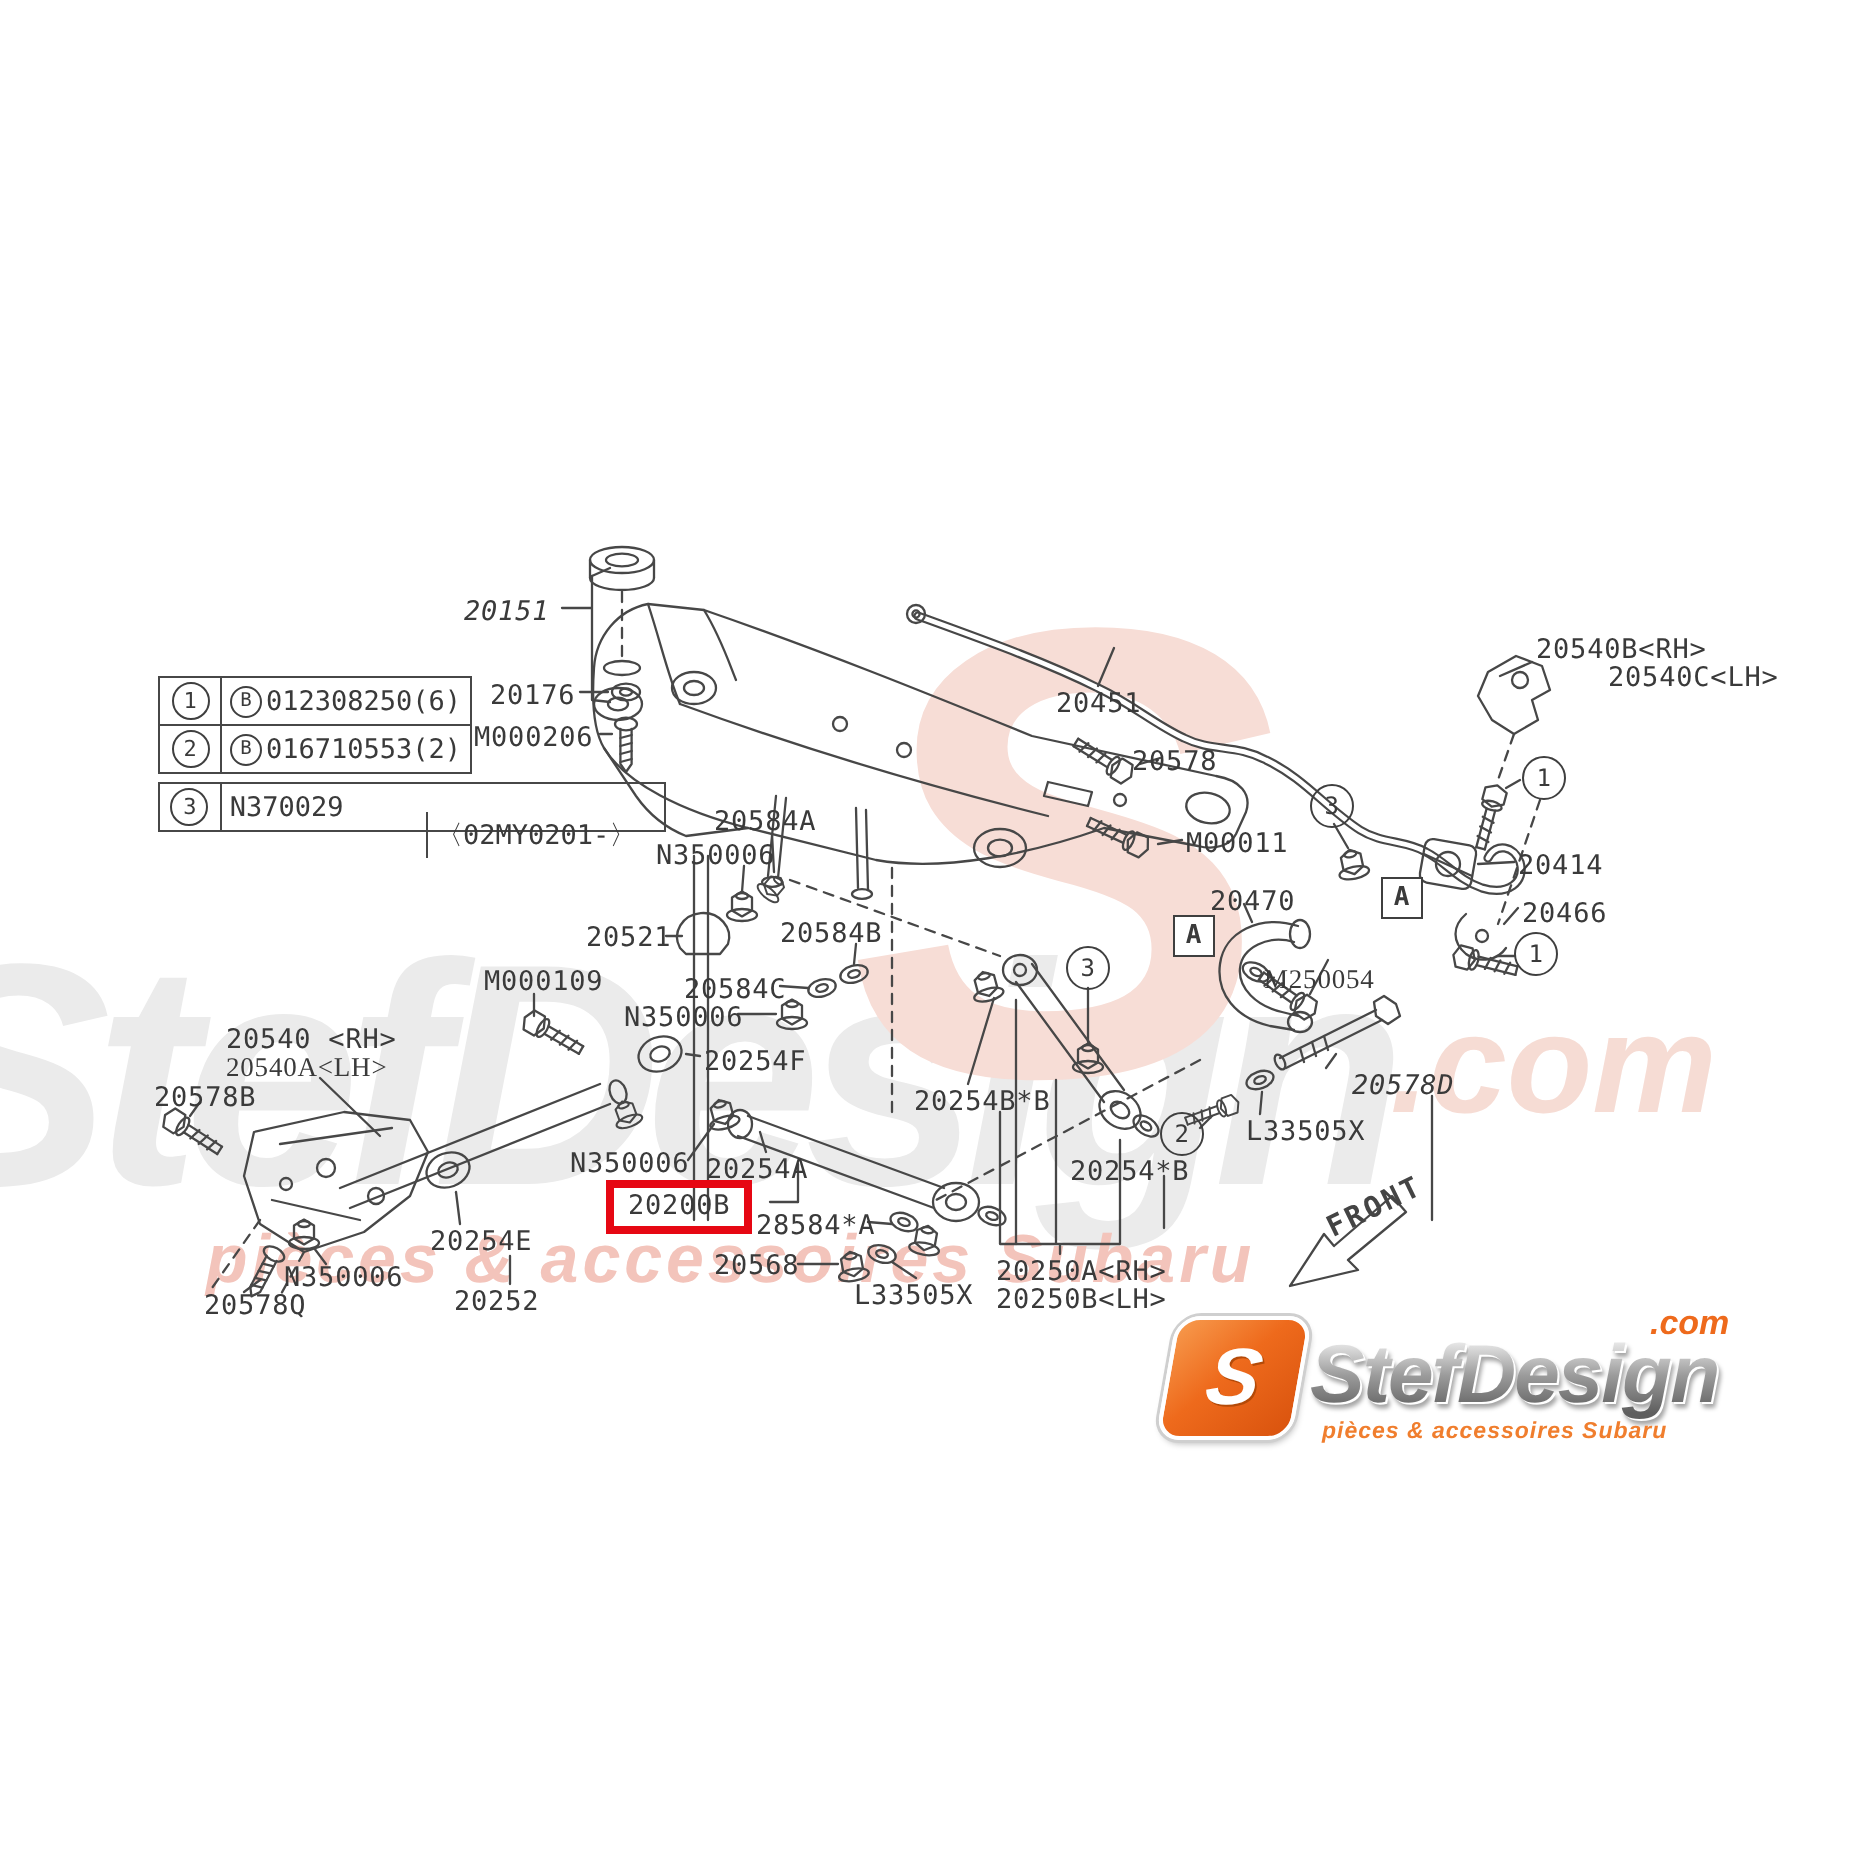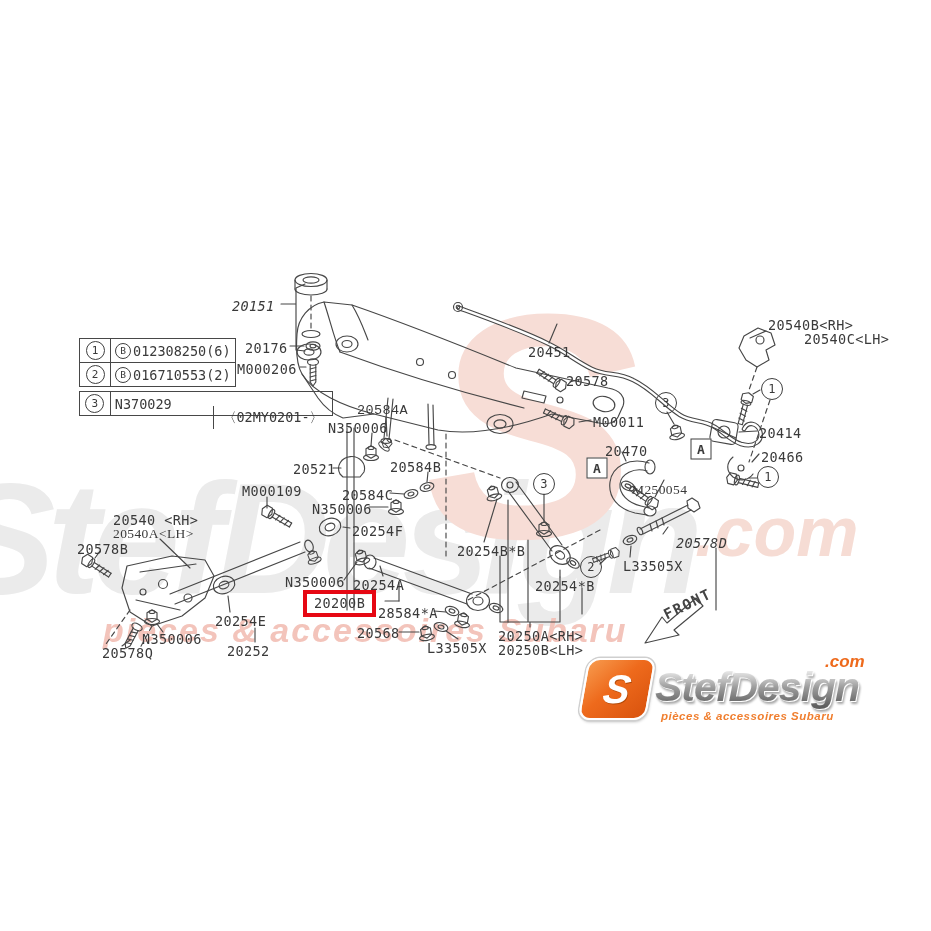--- a/index.html
+++ b/index.html
@@ -34,21 +34,21 @@
   .ref{position:absolute;z-index:3;border:1.5px solid #474747;display:flex;flex-direction:column;
        font-size:13.5px;color:#3a3a3a;background:transparent;}
   .ref-row{display:flex;height:23px;align-items:center;}
   .ref-row + .ref-row{border-top:1.3px solid #474747;}
   .ref-cell{display:flex;align-items:center;height:100%;padding:0 4px;box-sizing:border-box;}
   .ref-cell + .ref-cell{border-left:1.3px solid #474747;}
   .c-idx{width:30px;justify-content:center;}
   .circled{display:inline-flex;width:17px;height:17px;border:1.3px solid #3f3f3f;border-radius:50%;
        align-items:center;justify-content:center;font-size:11px;flex:0 0 auto;}
   .circled.small{width:14px;height:14px;font-size:9.5px;margin-right:2px;}
-  .range-cell{width:120px;justify-content:center;margin-top:28px;}
+  .range-cell{width:120px;justify-content:flex-start;margin-top:28px;}
   
   .logo{position:absolute;left:583px;top:650px;width:310px;height:92px;z-index:4;}
   .logo-icon{position:absolute;left:0;top:8px;width:64px;height:58px;transform:skewX(-10deg);
        background:linear-gradient(135deg,#f79a4d 0%,#ee6a1c 45%,#d9530e 100%);
        border-radius:12px;border:2.5px solid #ffffff;box-shadow:0 0 0 1.5px #cfcfcf,1px 2px 3px rgba(0,0,0,.25);
        display:flex;align-items:center;justify-content:center;}
   .logo-icon .s{font-family:"Liberation Sans",sans-serif;font-style:italic;font-weight:bold;
        font-size:40px;color:#ffffff;text-shadow:1px 1px 0 #b44a08;line-height:1;}
   .logo-word{position:absolute;left:72px;top:14px;font-family:"Liberation Sans",sans-serif;
        font-style:italic;font-weight:bold;font-size:41px;letter-spacing:-1px;
@@ -291,21 +291,21 @@
       <div class="lbl text" style="left: 759px; top: 425px;">20414</div>
       <div class="lbl box" style="left: 701px; top: 449px;">A</div>
       <div class="lbl text" style="left: 761px; top: 449px;">20466</div>
       <div class="lbl circle" style="left: 768px; top: 477px;">1</div>
       <div class="lbl circle" style="left: 666px; top: 403px;">3</div>
       <div class="lbl text" style="left: 593px; top: 414px;">M00011</div>
       <div class="lbl text" style="left: 605px; top: 443px;">20470</div>
       <div class="lbl text" style="left: 632px; top: 482px; font-family: Liberation Serif, serif;">M250054</div>
       <div class="lbl box" style="left: 597px; top: 468px;">A</div>
       <div class="lbl circle" style="left: 544px; top: 484px;">3</div>
-      <div class="lbl text" style="left: 357px; top: 403px; font-family: Liberation Mono, monospace;">20584A</div>
+      <div class="lbl text" style="left: 357px; top: 403px;">20584A</div>
       <div class="lbl text" style="left: 328px; top: 420px;">N350006</div>
       <div class="lbl text" style="left: 293px; top: 461px;">20521</div>
       <div class="lbl text" style="left: 390px; top: 459px;">20584B</div>
       <div class="lbl text" style="left: 242px; top: 483px;">M000109</div>
       <div class="lbl text" style="left: 342px; top: 487px;">20584C</div>
       <div class="lbl text" style="left: 312px; top: 501px;">N350006</div>
       <div class="lbl text" style="left: 352px; top: 523px;">20254F</div>
       <div class="lbl text" style="left: 113px; top: 512px;">20540 &lt;RH&gt;</div>
       <div class="lbl text" style="left: 113px; top: 526px; font-family: Liberation Serif, serif;">20540A&lt;LH&gt;</div>
       <div class="lbl text" style="left: 77px; top: 541px;">20578B</div>

